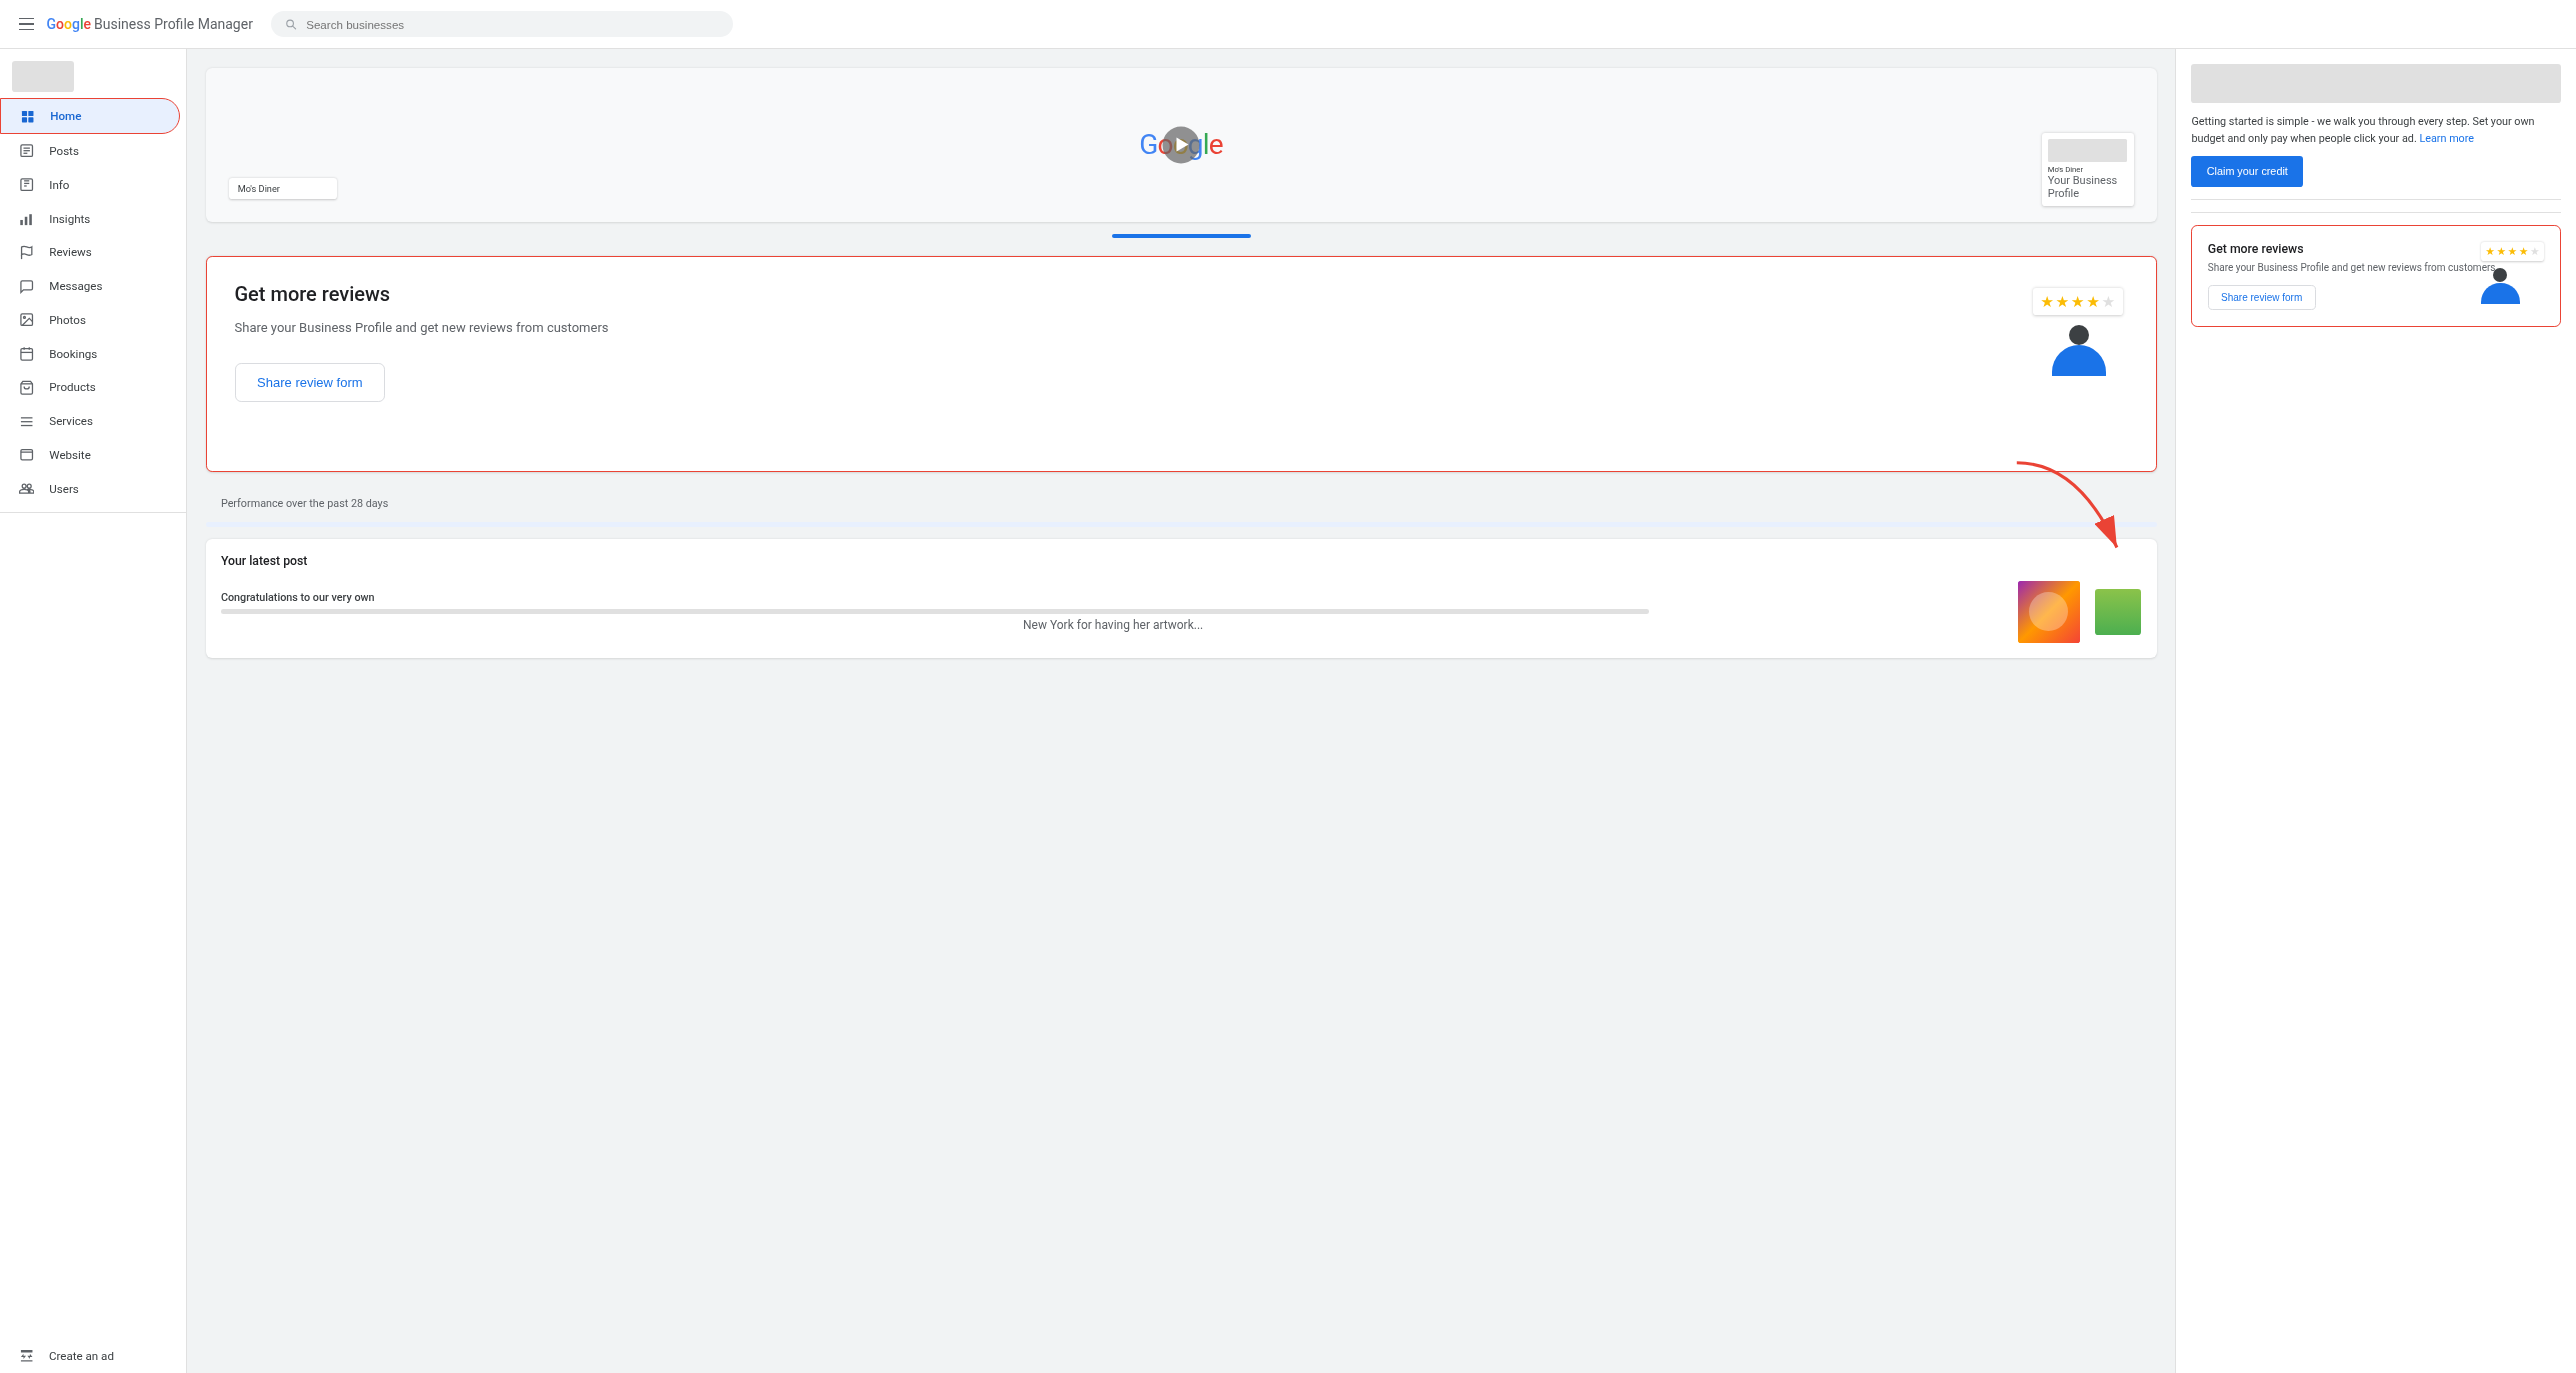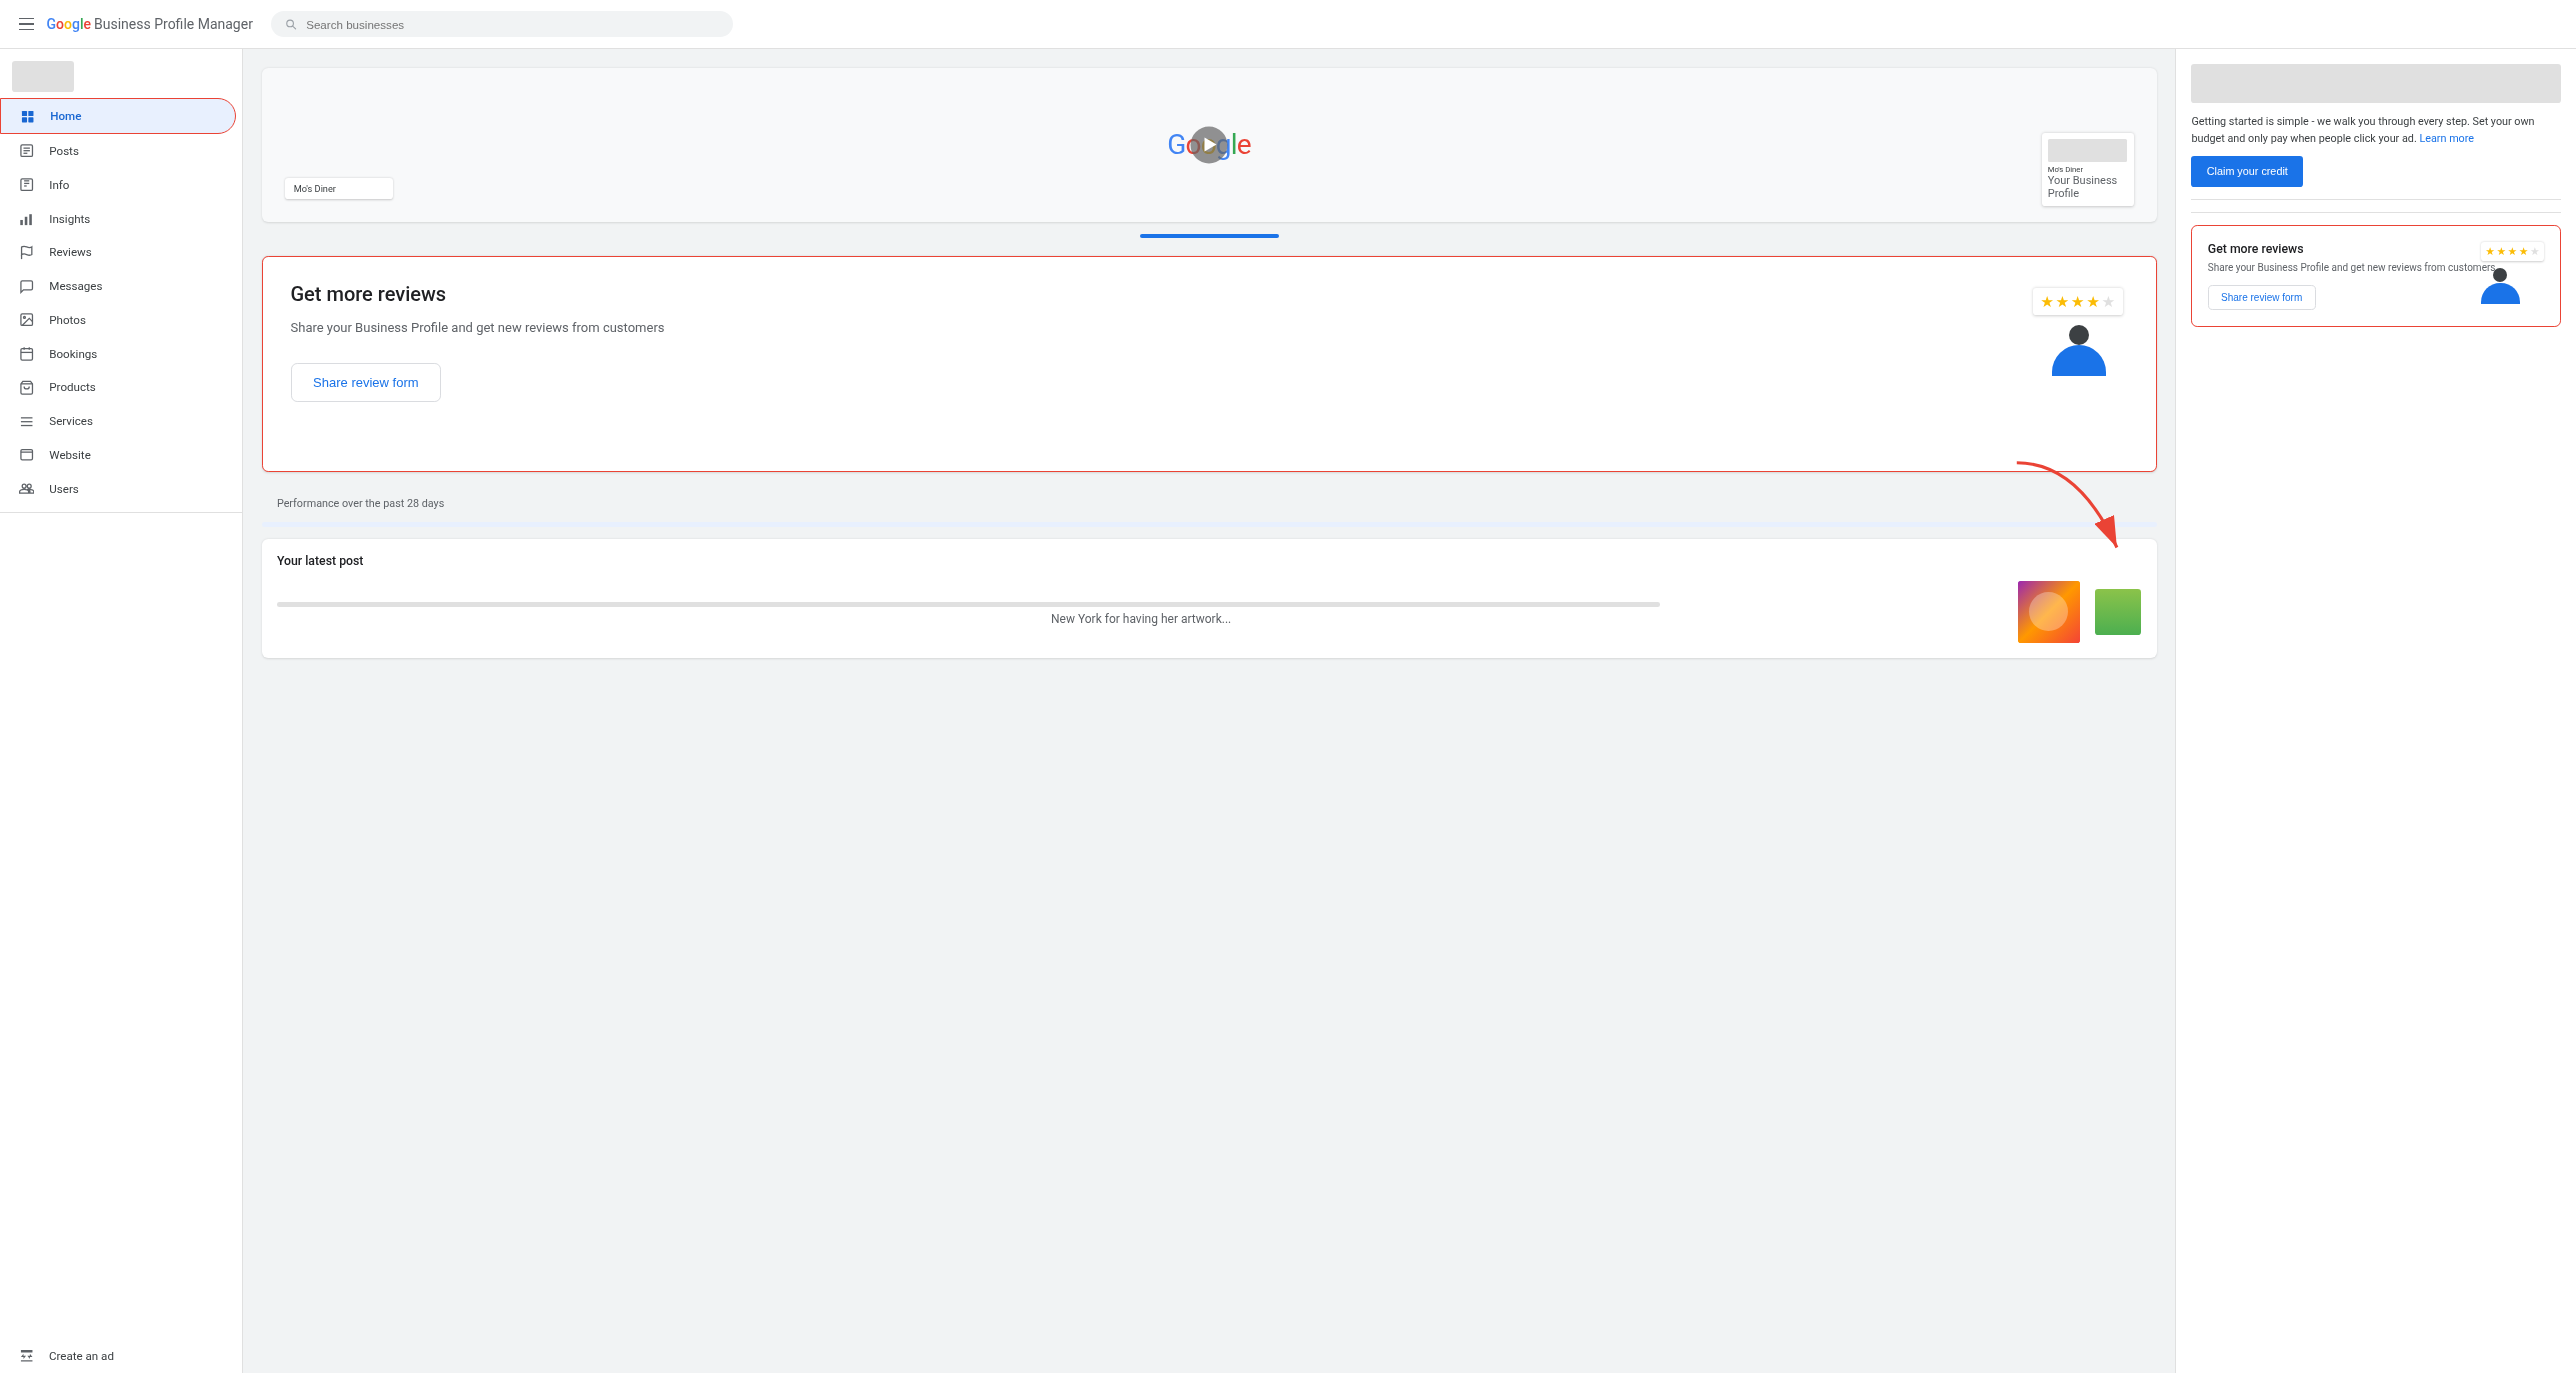--- a/index.html
+++ b/index.html
@@ -51,21 +51,21 @@
 
     
     .layout {
       display: flex;
       margin-top: 49px;
       height: calc(100vh - 49px);
     }
 
     
     .sidebar {
-      width: 243px;
+      width: 187px;
       background: #fff;
       border-right: 0.8px solid #e0e0e0;
       display: flex;
       flex-direction: column;
       overflow-y: auto;
       flex-shrink: 0;
     }
     .sidebar-avatar {
       width: 62px; height: 31px;
       background: #e0e0e0;
@@ -556,20 +556,21 @@
       </svg>
     </div>
 
     <div class="performance-text">Performance over the past 28 days</div>
     <div class="performance-bar"></div>
 
     <div class="latest-post-card">
       <div class="latest-post-title">Your latest post</div>
       <div class="post-item">
         <div class="post-text">
+          <div class="post-title-text">Congratulations to our very own</div>
           <div style="height:4.6px;background:#e0e0e0;border-radius:2.3px;margin:4.6px 0;width:80%;"></div>
           <div class="post-sub-text">New York for having her artwork...</div>
         </div>
         <div class="post-image">
           <div style="width:100%;height:100%;background:linear-gradient(135deg,#9c27b0 0%,#ff9800 50%,#f44336 100%);border-radius:3.1px;display:flex;align-items:center;justify-content:center;">
 
             <div style="width:39px;height:39px;background:rgba(255,255,255,0.3);border-radius:50%;"></div>
           </div>
         </div>
 

